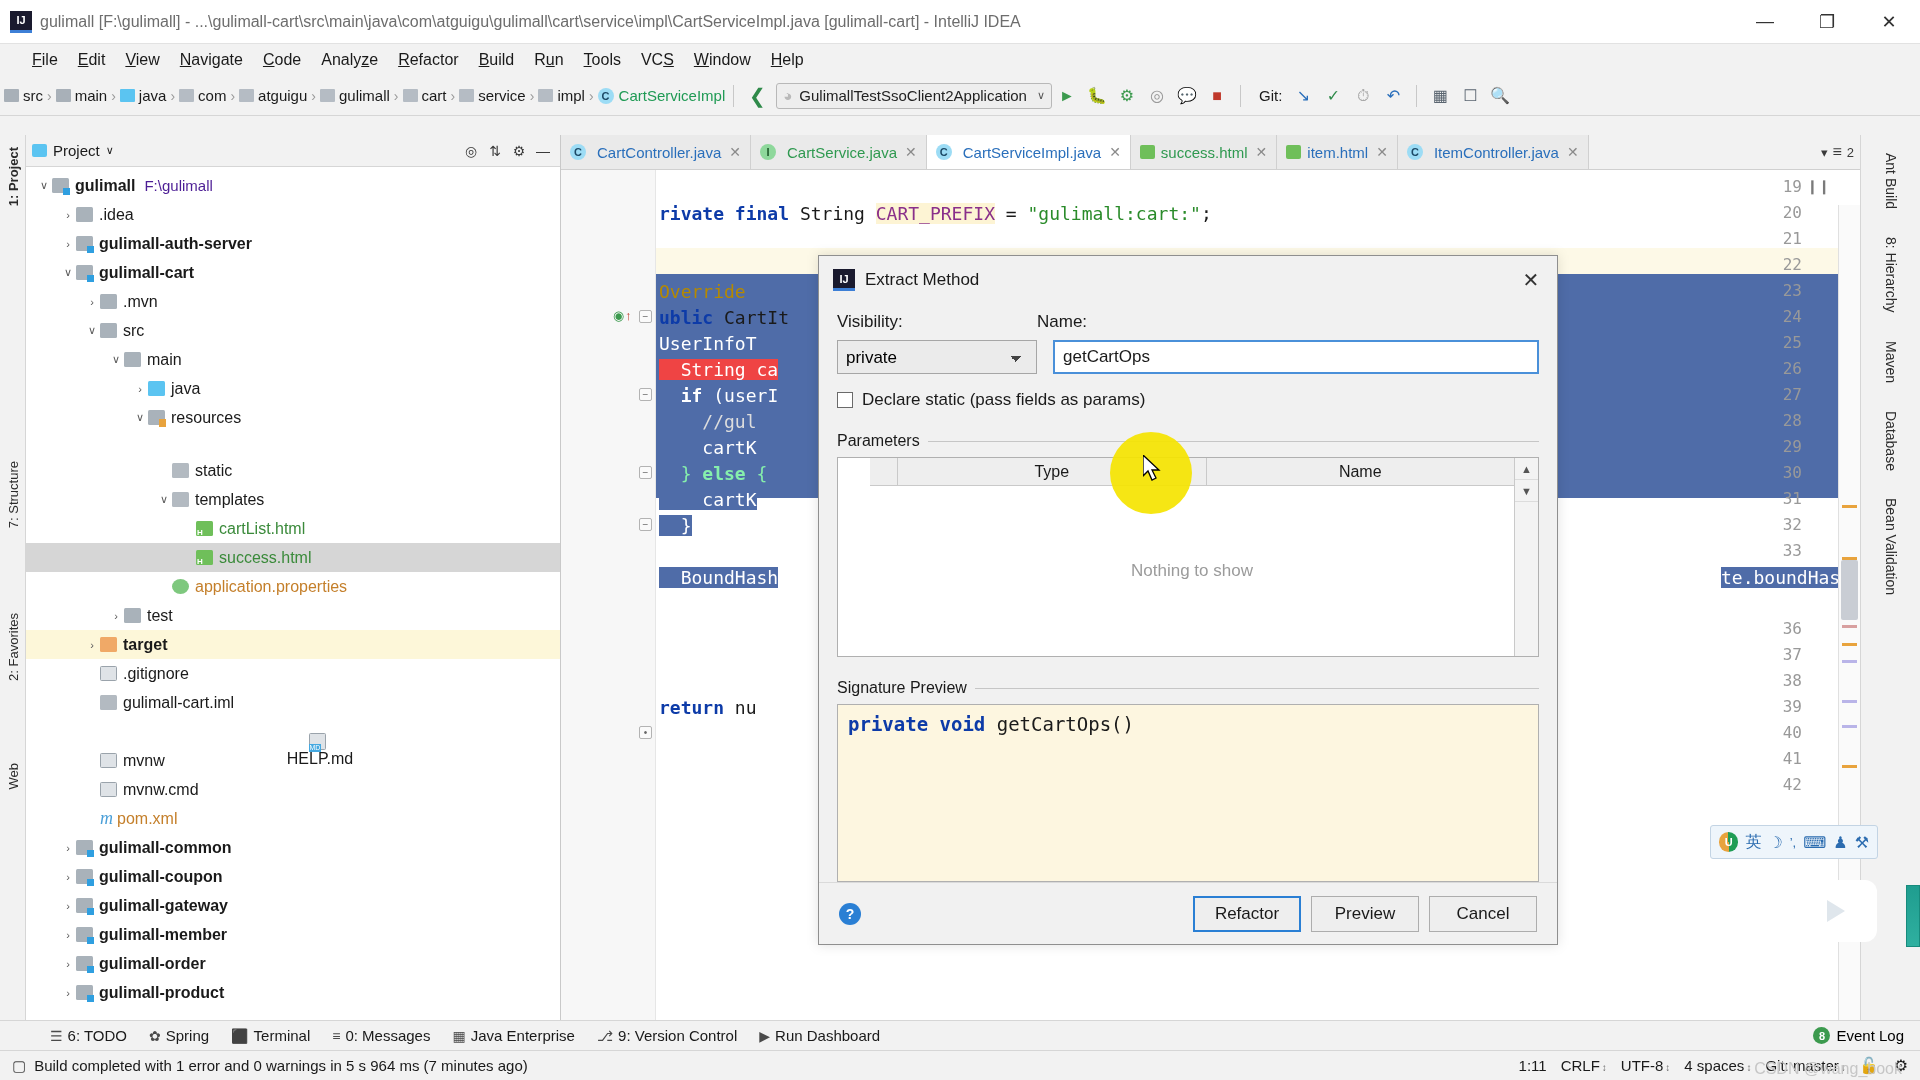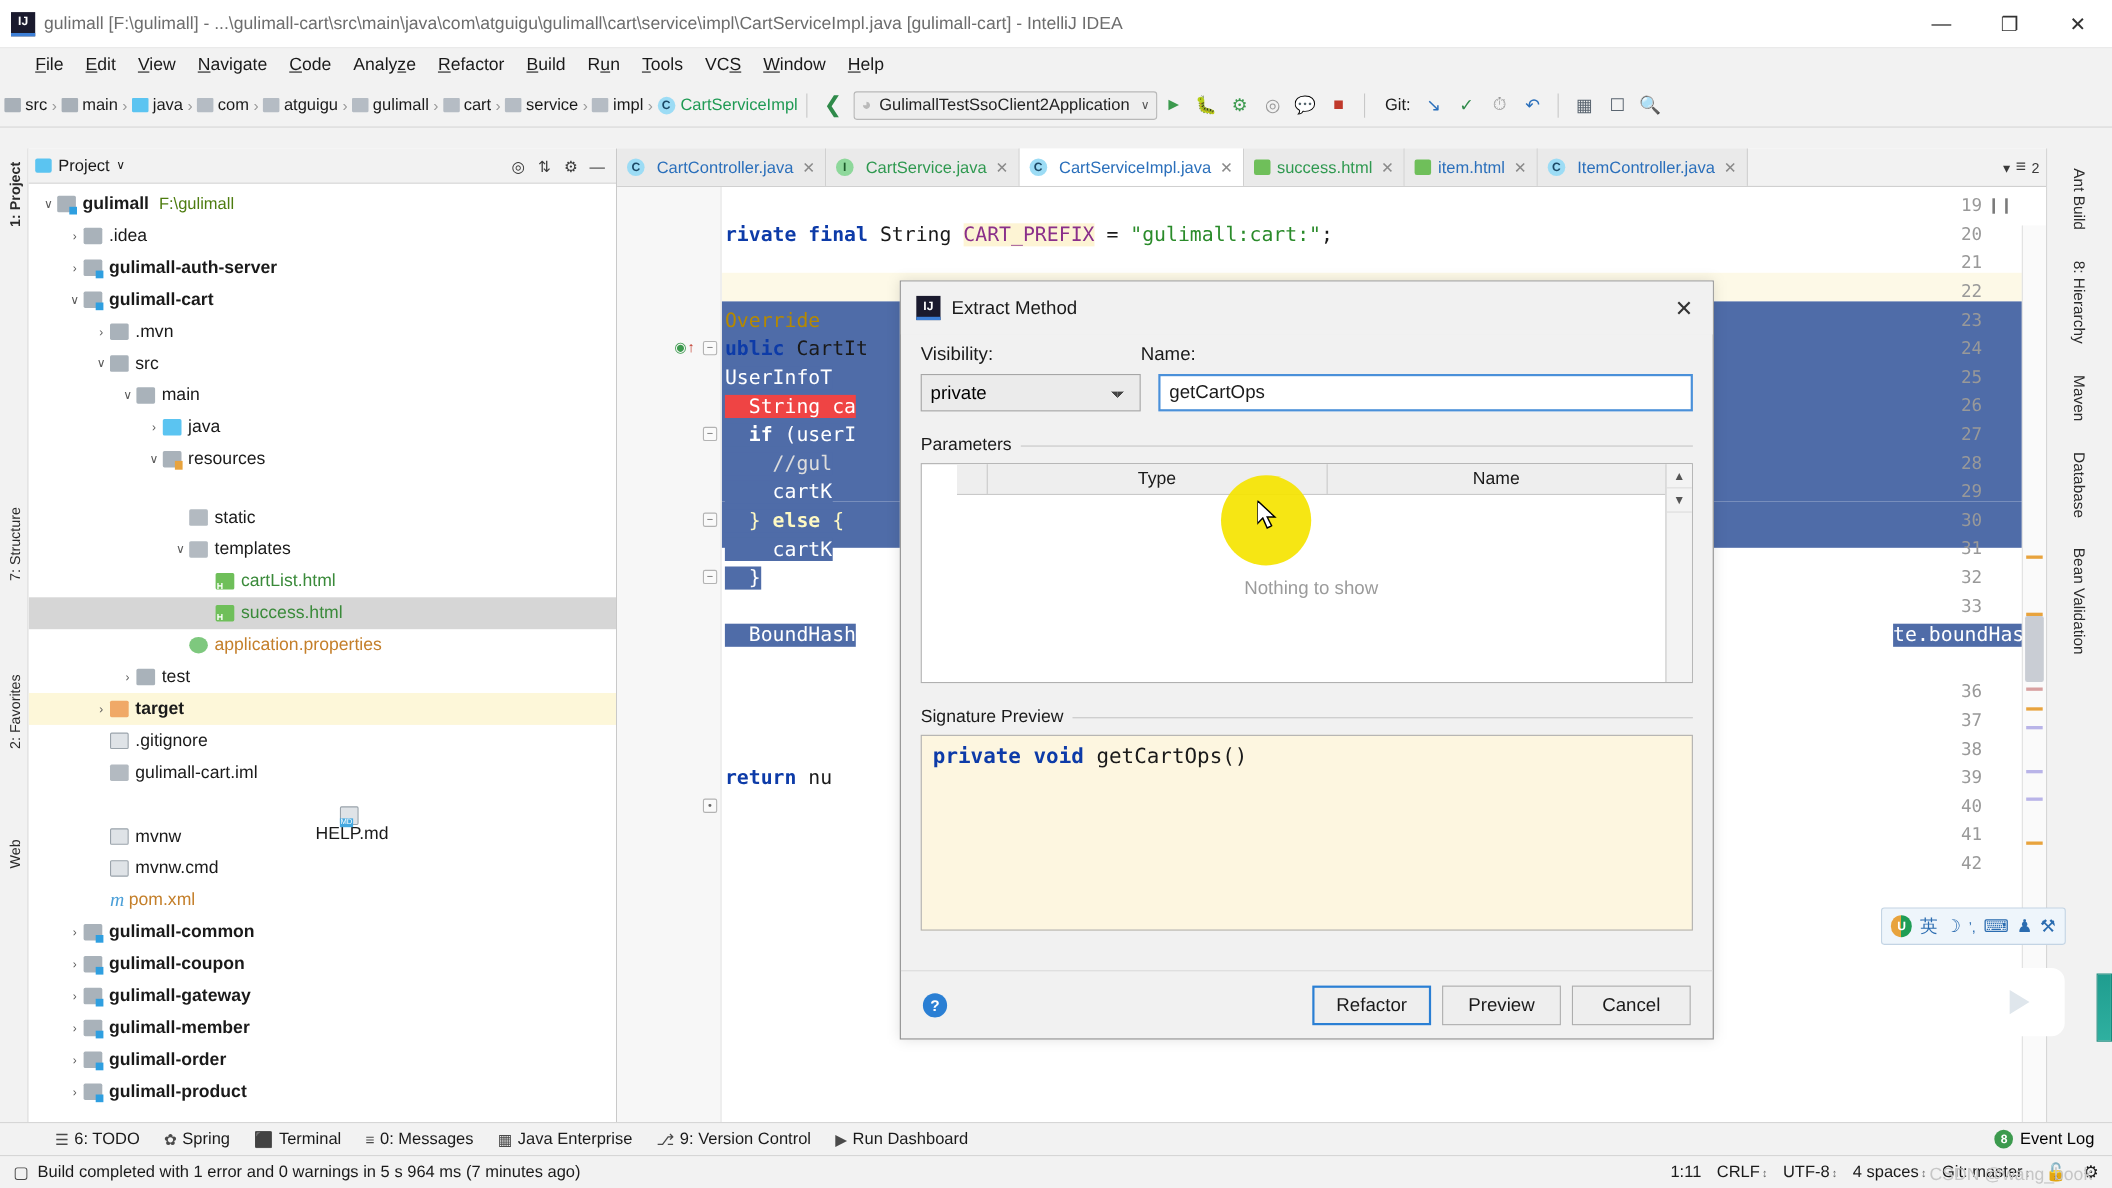--- a/index.html
+++ b/index.html
@@ -157,21 +157,21 @@
   .nicon.txt   { background: #dfe3e7; border: 1px solid #9aa3ab; }
   .nicon.md    { background: #dfe3e7; border: 1px solid #9aa3ab; }
   .nicon.md:after {
     content: 'MD'; position: absolute; left: -1px; bottom: -3px;
     font-size: 7px; color: #fff; background: #44a8e0; padding: 0 1px; line-height: 8px;
   }
   .nicon.iml   { background: #b3bac1; }
   .nicon.prop  { background: #7ec87e; border-radius: 50%; }
   .nlabel { font-size: 16px; }
   .nlabel.bold { font-weight: bold; }
-  .npath { font-size: 15px; color: #4d7c0f; margin-left: 9px; }
+  .npath { font-size: 15px; color: #4c1d95; margin-left: 9px; }
   .nlabel.green { color: #3a8a3a; }
   .nlabel.orange { color: #c47f2a; }
   .m-italic { color: #4a9fd8; font-style: italic; font-family: "Liberation Serif", serif; font-size: 18px; margin-right: 4px; }
 
   
   .editorwrap {
     position: absolute; left: 561px; top: 135px; right: 60px; bottom: 60px;
     background: #ffffff;
   }
   .tabsrow {
@@ -746,21 +746,21 @@
         </div>
 
       <div class="codeline" style="top:33px;"><span class="k">rivate final</span> <span style="color:#1a1a1a">String</span> <span class="cst">CART_PREFIX</span> = <span class="s">"gulimall:cart:"</span>;</div>
       <div class="codeline" style="top:111px;color:#b58900;">Override</div>
       <div class="codeline" style="top:137px;"><span class="k">ublic</span> CartIt</div>
       <div class="codeline sel-bg" style="top:163px;background:#4f6ca8;color:#fff;">UserInfoT</div>
       <div class="codeline" style="top:189px;background:#ef4444;color:#fff;">  String ca</div>
       <div class="codeline" style="top:215px;background:#4f6ca8;color:#fff;">  <b>if</b> (userI</div>
       <div class="codeline" style="top:241px;background:#4f6ca8;color:#ddd;">    //gul</div>
       <div class="codeline" style="top:267px;background:#4f6ca8;color:#fff;">    cartK</div>
-      <div class="codeline" style="top:293px;background:#4f6ca8;color:#fef9c3;">  } <b>else</b> {</div>
+      <div class="codeline" style="top:293px;background:#4f6ca8;color:#86efac;">  } <b>else</b> {</div>
       <div class="codeline" style="top:319px;background:#4f6ca8;color:#fff;">    cartK</div>
       <div class="codeline" style="top:345px;background:#4f6ca8;color:#fff;">  }</div>
       <div class="codeline" style="top:397px;background:#4f6ca8;color:#fff;">  BoundHash</div>
       <div class="codeline" style="top:527px;"><span class="k">return</span> nu</div>
       <div class="codeline" style="left:1160px;top:397px;background:#4f6ca8;color:#fff;">te.boundHashOps(cartKey);</div>
       <div class="fold" style="top:140px;">−</div>
       <div class="fold" style="top:218px;">−</div>
       <div class="fold" style="top:296px;">−</div>
       <div class="fold" style="top:348px;">−</div>
       <div class="fold" style="top:556px;">•</div>
@@ -852,20 +852,24 @@
     <div class="dlg-body">
       <div class="row-labels">
         <div class="lbl-vis">Visibility:</div>
         <div class="lbl-name">Name:</div>
       </div>
       <div class="row-fields">
         <select class="vis" id="vissel"><option value="private">private</option><option value="package-private">package-private</option><option value="protected">protected</option><option value="public">public</option></select>
         <input class="namefld" type="text" value="getCartOps" style="">
       </div>
 
+      <div class="chkrow">
+        <span class="chkbox"></span>
+        <span class="chklbl">Declare static (pass fields as params)</span>
+      </div>
 
       <div class="grp">
         <div class="grp-head">
           <span class="grp-title">Parameters</span>
           <span class="grp-line"></span>
         </div>
         <div class="params-box">
           <div class="ptable">
             <div class="phead">
               <div class="pcol c0"></div>

